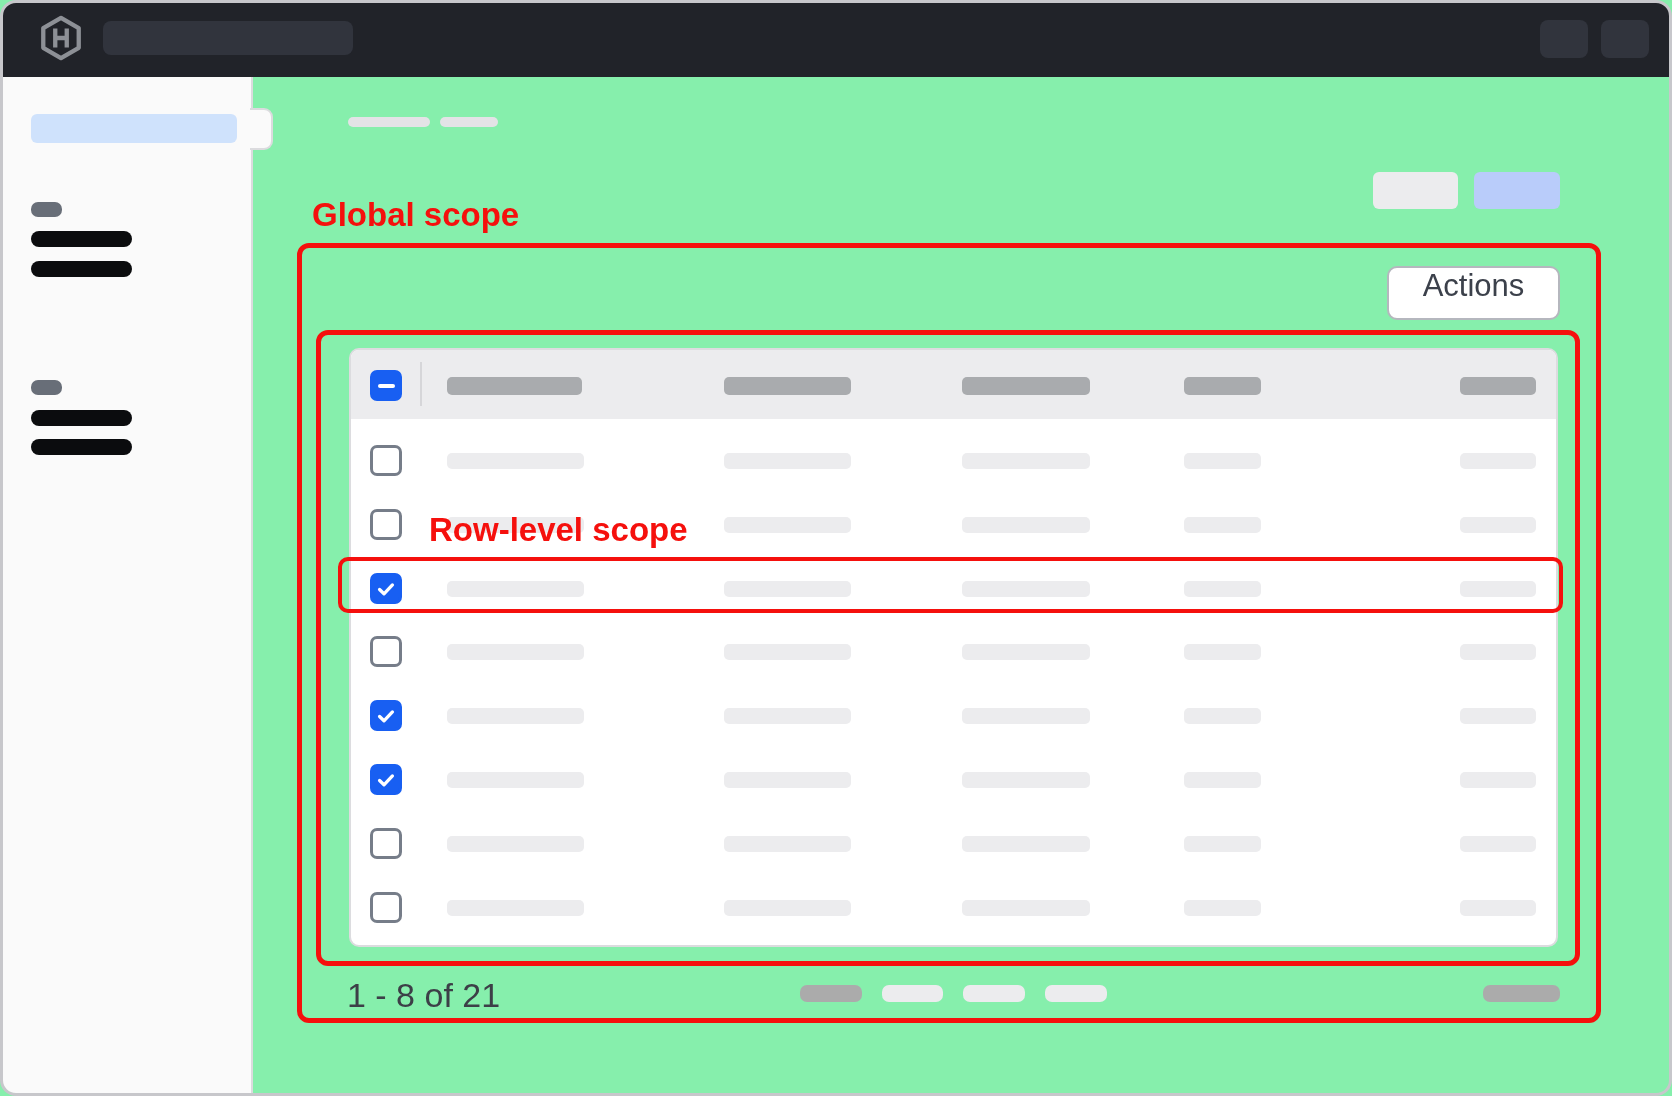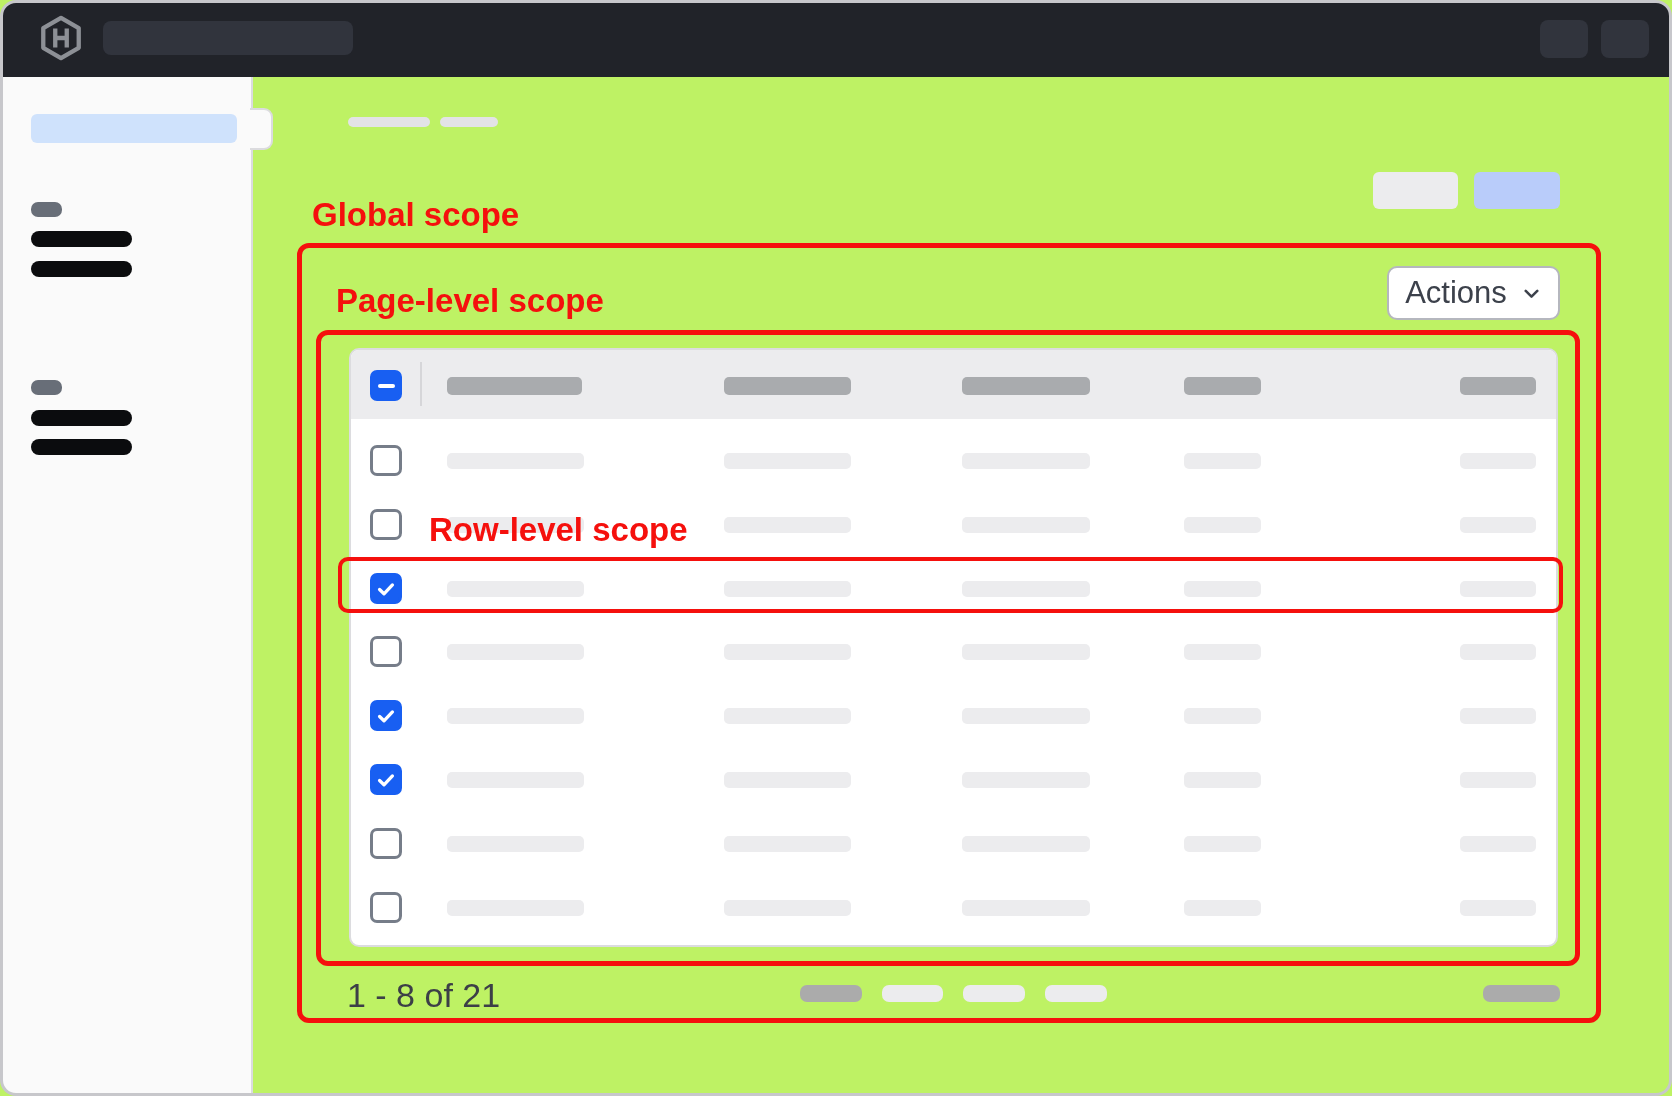--- a/index.html
+++ b/index.html
@@ -1,20 +1,20 @@
 <!DOCTYPE html>
 <html><head>
 <meta charset="utf-8">
 <style>
   * { margin:0; padding:0; box-sizing:border-box; }
   html,body { background:#fff; }
   #stage {
     position:relative; width:1672px; height:1096px;
     font-family:"Liberation Sans", sans-serif;
-    background:#bef264; overflow:hidden;
+    background:#86efac; overflow:hidden;
   }
   .abs { position:absolute; }
 
   
   .frame {
     position:absolute; inset:0; border:3px solid #c7c7cb; border-radius:16px;
     pointer-events:none; z-index:60;
   }
   .topnav {
     position:absolute; left:2px; top:2px; width:1668px; height:75px;
@@ -43,21 +43,21 @@
   
   .ann-label { position:absolute; font-weight:bold; font-size:33px; color:var(--red); z-index:40; }
   .ann-box   { position:absolute; border:5px solid var(--red); border-radius:12px; z-index:30; pointer-events:none; }
   .ann-box-row { position:absolute; border:4px solid var(--red); border-radius:10px; z-index:40; pointer-events:none; }
 
   .selection-status { position:absolute; font-size:34px; color:#3c3f47; }
   .actions-btn {
     position:absolute; left:1387px; top:266px; width:173px; height:54px;
     background:#fff; border:2px solid #b5b7be; border-radius:10px;
     display:flex; align-items:center; justify-content:center; gap:14px;
-    font-size:31px; color:#3c414b; font-weight:500; cursor:pointer;
+    font-size:31px; color:#3c414b; font-weight:500; cursor:pointer;flex-direction:column;
   }
 
   .table {
     position:absolute; left:349px; top:348px; width:1209px; height:599px;
     background:#fff; border:2px solid #dcdcdf; border-radius:10px; overflow:hidden;
   }
   .thead { position:absolute; left:0; top:0; width:100%; height:69px; background:#ececee; }
   .thead-sep { position:absolute; left:69px; top:12px; width:2px; height:44px; background:#d6d6d9; }
 
   .checkbox {
@@ -106,21 +106,20 @@
 
   <div class="skel-bread" style="left:348px; top:117px; width:82px; height:10px;"></div>
   <div class="skel-bread" style="left:440px; top:117px; width:58px; height:10px;"></div>
 
   <div class="skel-light" style="left:1373px; top:172px; width:85px; height:37px; border-radius:6px;"></div>
   <div class="abs" style="left:1474px; top:172px; width:86px; height:37px; border-radius:6px; background:#b9ccfa;"></div>
 
   <div class="ann-label" style="left:312px; top:196px;">Global scope</div>
   <div class="ann-box" style="left:297px; top:243px; width:1304px; height:780px;"></div>
 
-  <div class="ann-label" style="left:336px; top:282px;">Page-level scope</div>
   <div class="ann-box" style="left:316px; top:330px; width:1264px; height:636px;"></div>
 
   <button class="actions-btn">
     <span>Actions</span>
     <svg width="21" height="21" viewBox="0 0 20 20">
       <path d="M4.5 7.5 L10 13 L15.5 7.5" fill="none" stroke="#3c414b" stroke-width="2.4" stroke-linecap="round" stroke-linejoin="round"></path>
     </svg>
   </button>
 
   <div class="table">

